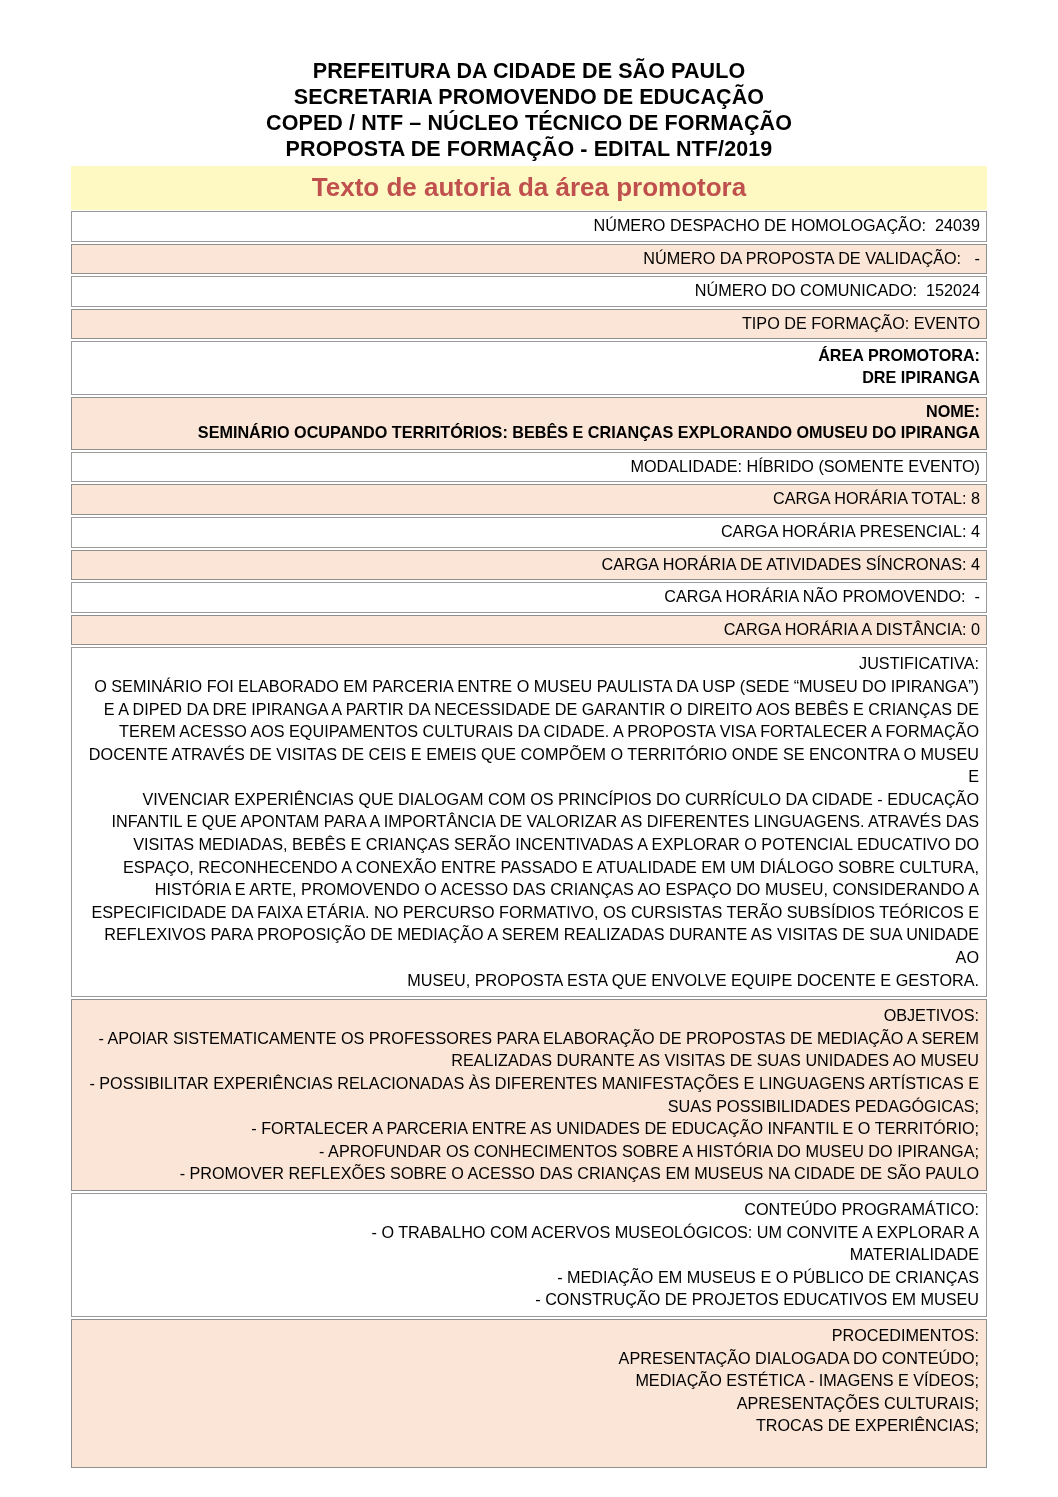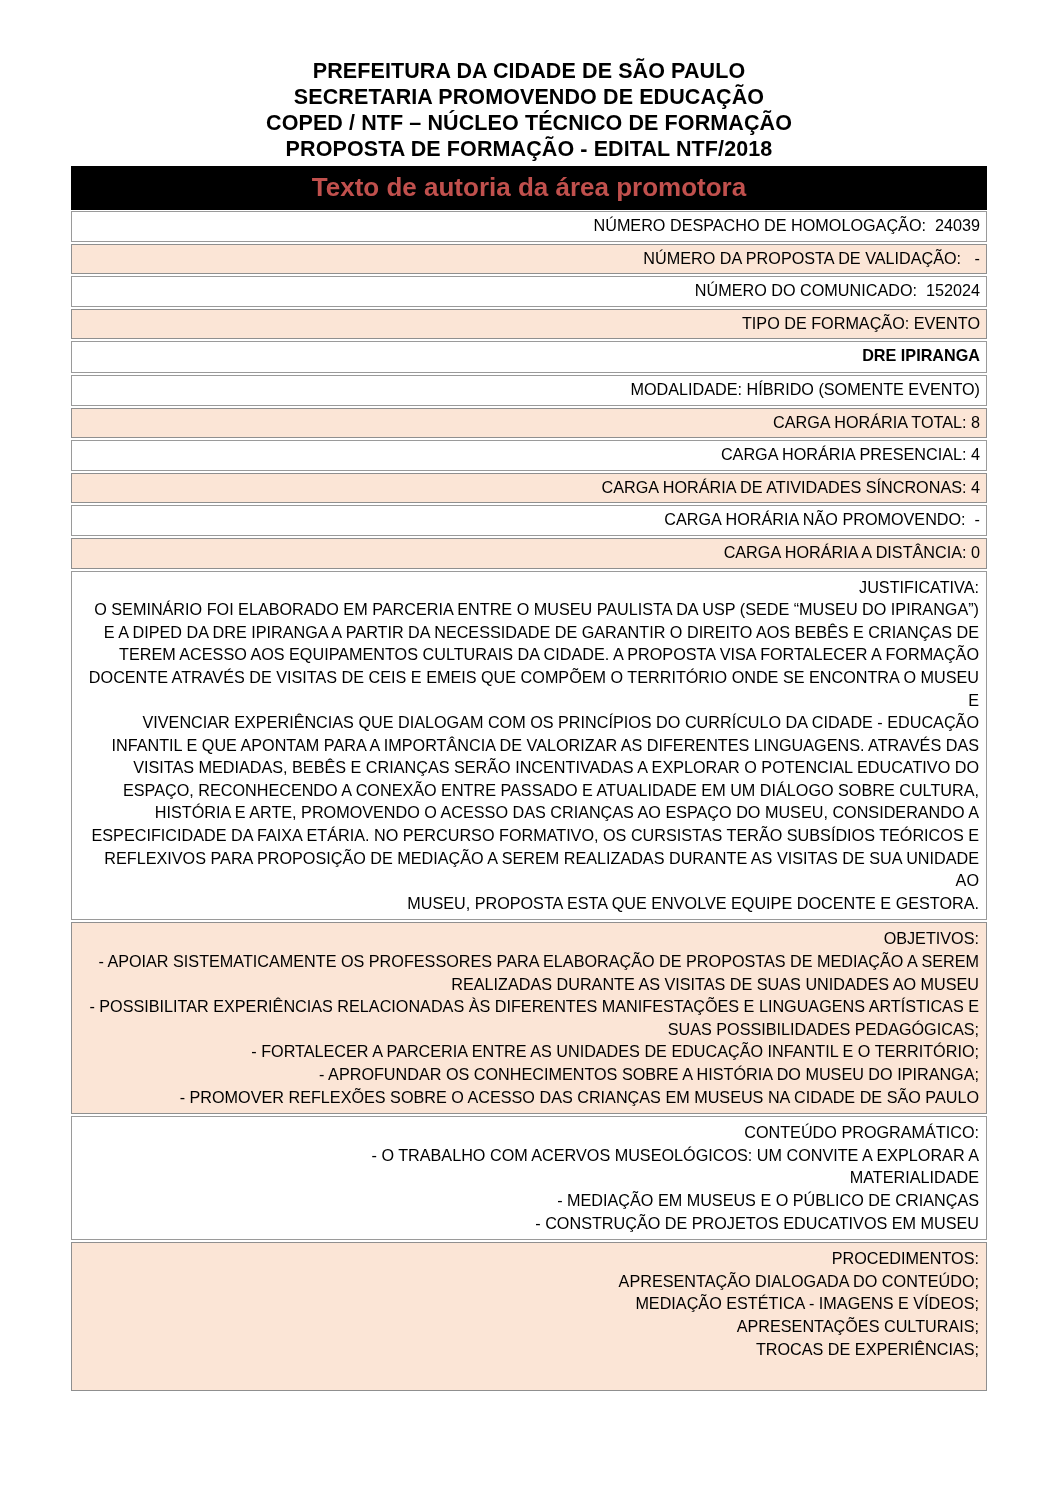--- a/index.html
+++ b/index.html
@@ -34,21 +34,21 @@
     line-height: 26px;
     letter-spacing: 0.1px;
     color: #000;
     white-space: nowrap;
   }
 
   
   .banner {
     margin: 4px auto 0 auto;
     width: 916px;
-    background: #000000;
+    background: #fef9c3;
     text-align: center;
     padding: 6px 0 8px 0;
     box-sizing: border-box;
   }
   .banner-text {
     font-size: 26px;
     font-weight: bold;
     color: #c0504d;
     line-height: 30px;
   }
@@ -99,21 +99,21 @@
 </style>
 </head>
 <body>
 
 <div class="page">
 
   <div class="doc-header">
     <div class="hline">PREFEITURA DA CIDADE DE SÃO PAULO</div>
     <div class="hline">SECRETARIA PROMOVENDO DE EDUCAÇÃO</div>
     <div class="hline">COPED / NTF – NÚCLEO TÉCNICO DE FORMAÇÃO</div>
-    <div class="hline">PROPOSTA DE FORMAÇÃO - EDITAL NTF/2018</div>
+    <div class="hline">PROPOSTA DE FORMAÇÃO - EDITAL NTF/2019</div>
   </div>
 
   <div class="banner">
     <div class="banner-text">Texto de autoria da área promotora</div>
   </div>
 
   <div class="tbl">
 
     <div class="row">
       <p>NÚMERO DESPACHO DE HOMOLOGAÇÃO:  24039</p>
@@ -125,23 +125,28 @@
 
     <div class="row">
       <p>NÚMERO DO COMUNICADO:  152024</p>
     </div>
 
     <div class="row fill">
       <p>TIPO DE FORMAÇÃO: EVENTO</p>
     </div>
 
     <div class="row bold tall">
+      <p class="lbl">ÁREA PROMOTORA:</p>
       <p>DRE IPIRANGA</p>
     </div>
 
+    <div class="row fill bold tall">
+      <p class="lbl">NOME:</p>
+      <p>SEMINÁRIO OCUPANDO TERRITÓRIOS: BEBÊS E CRIANÇAS EXPLORANDO OMUSEU DO IPIRANGA</p>
+    </div>
 
     <div class="row">
       <p>MODALIDADE: HÍBRIDO (SOMENTE EVENTO)</p>
     </div>
 
     <div class="row fill">
       <p>CARGA HORÁRIA TOTAL: 8</p>
     </div>
 
     <div class="row">

